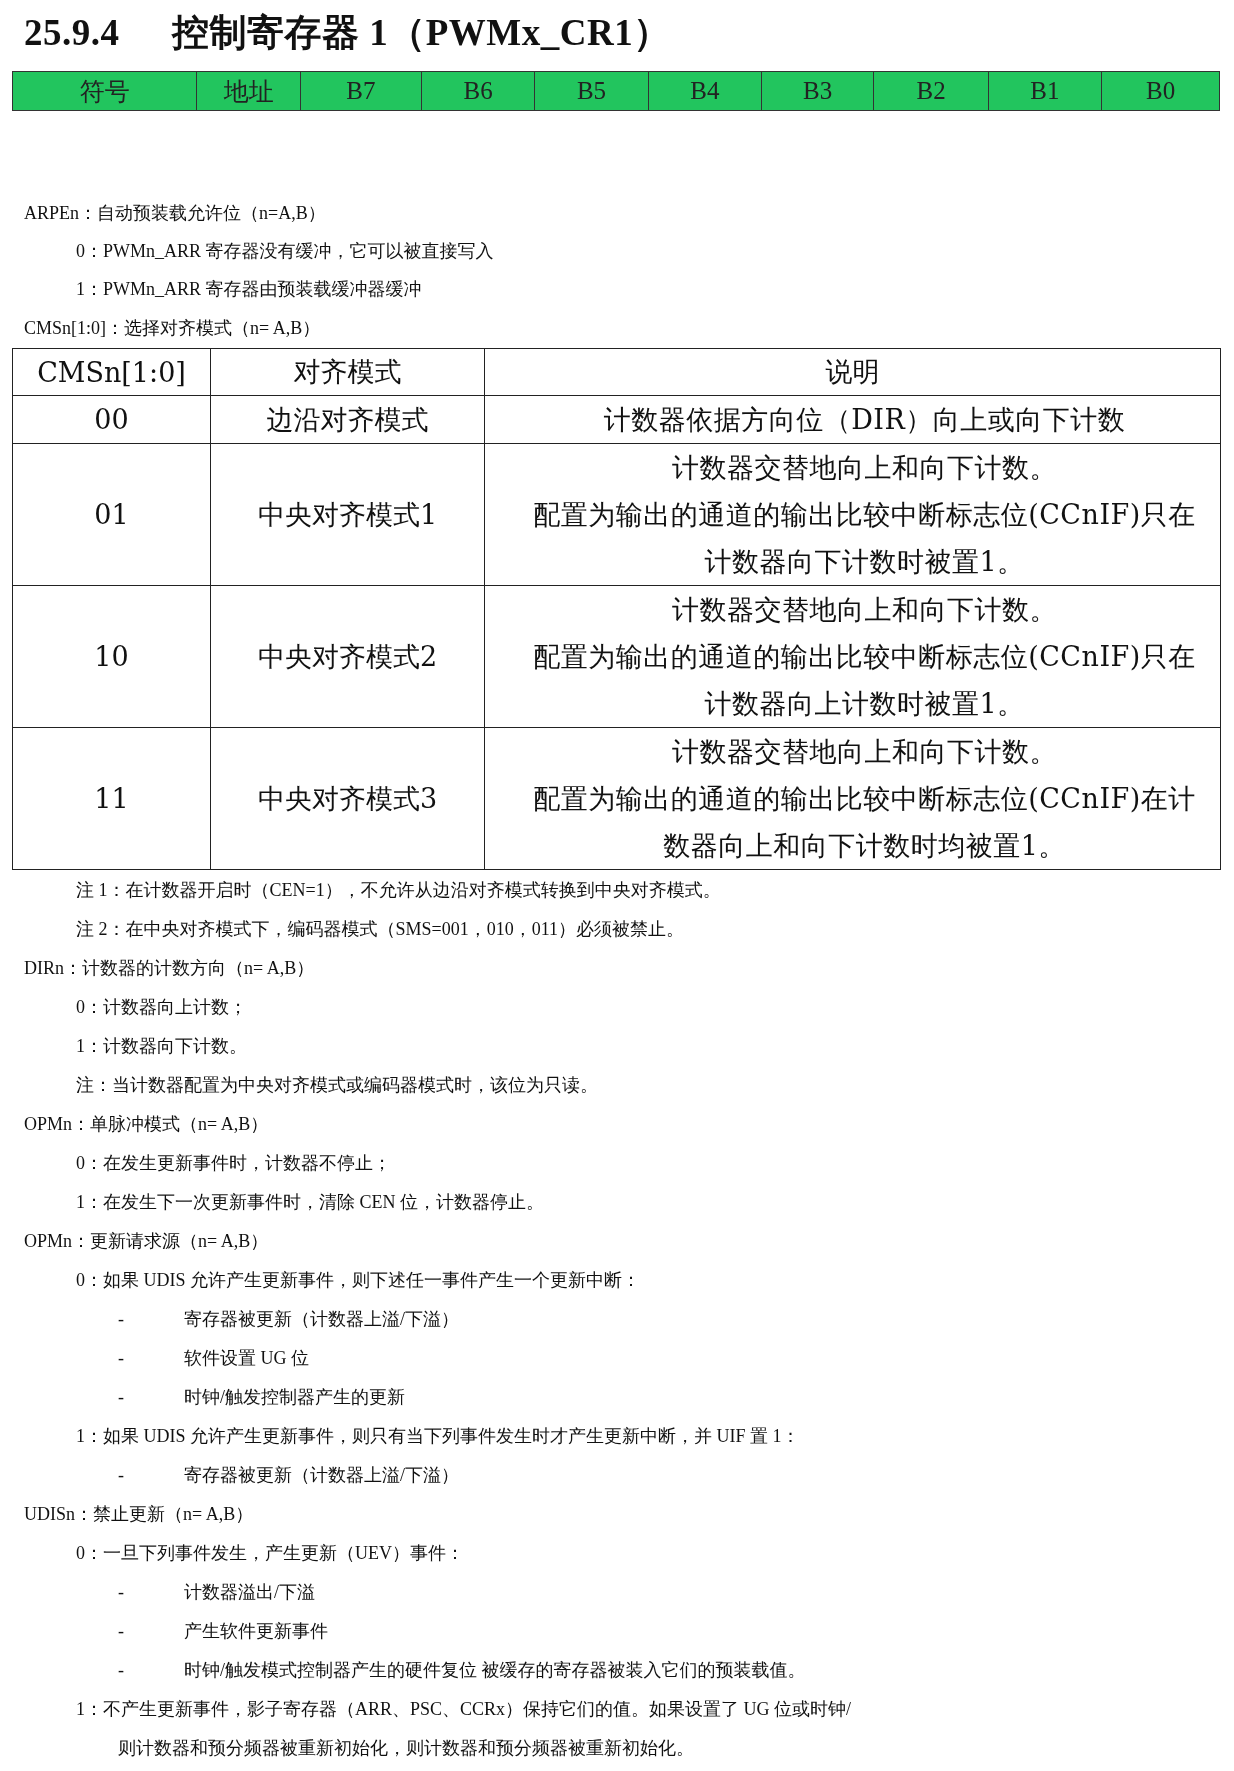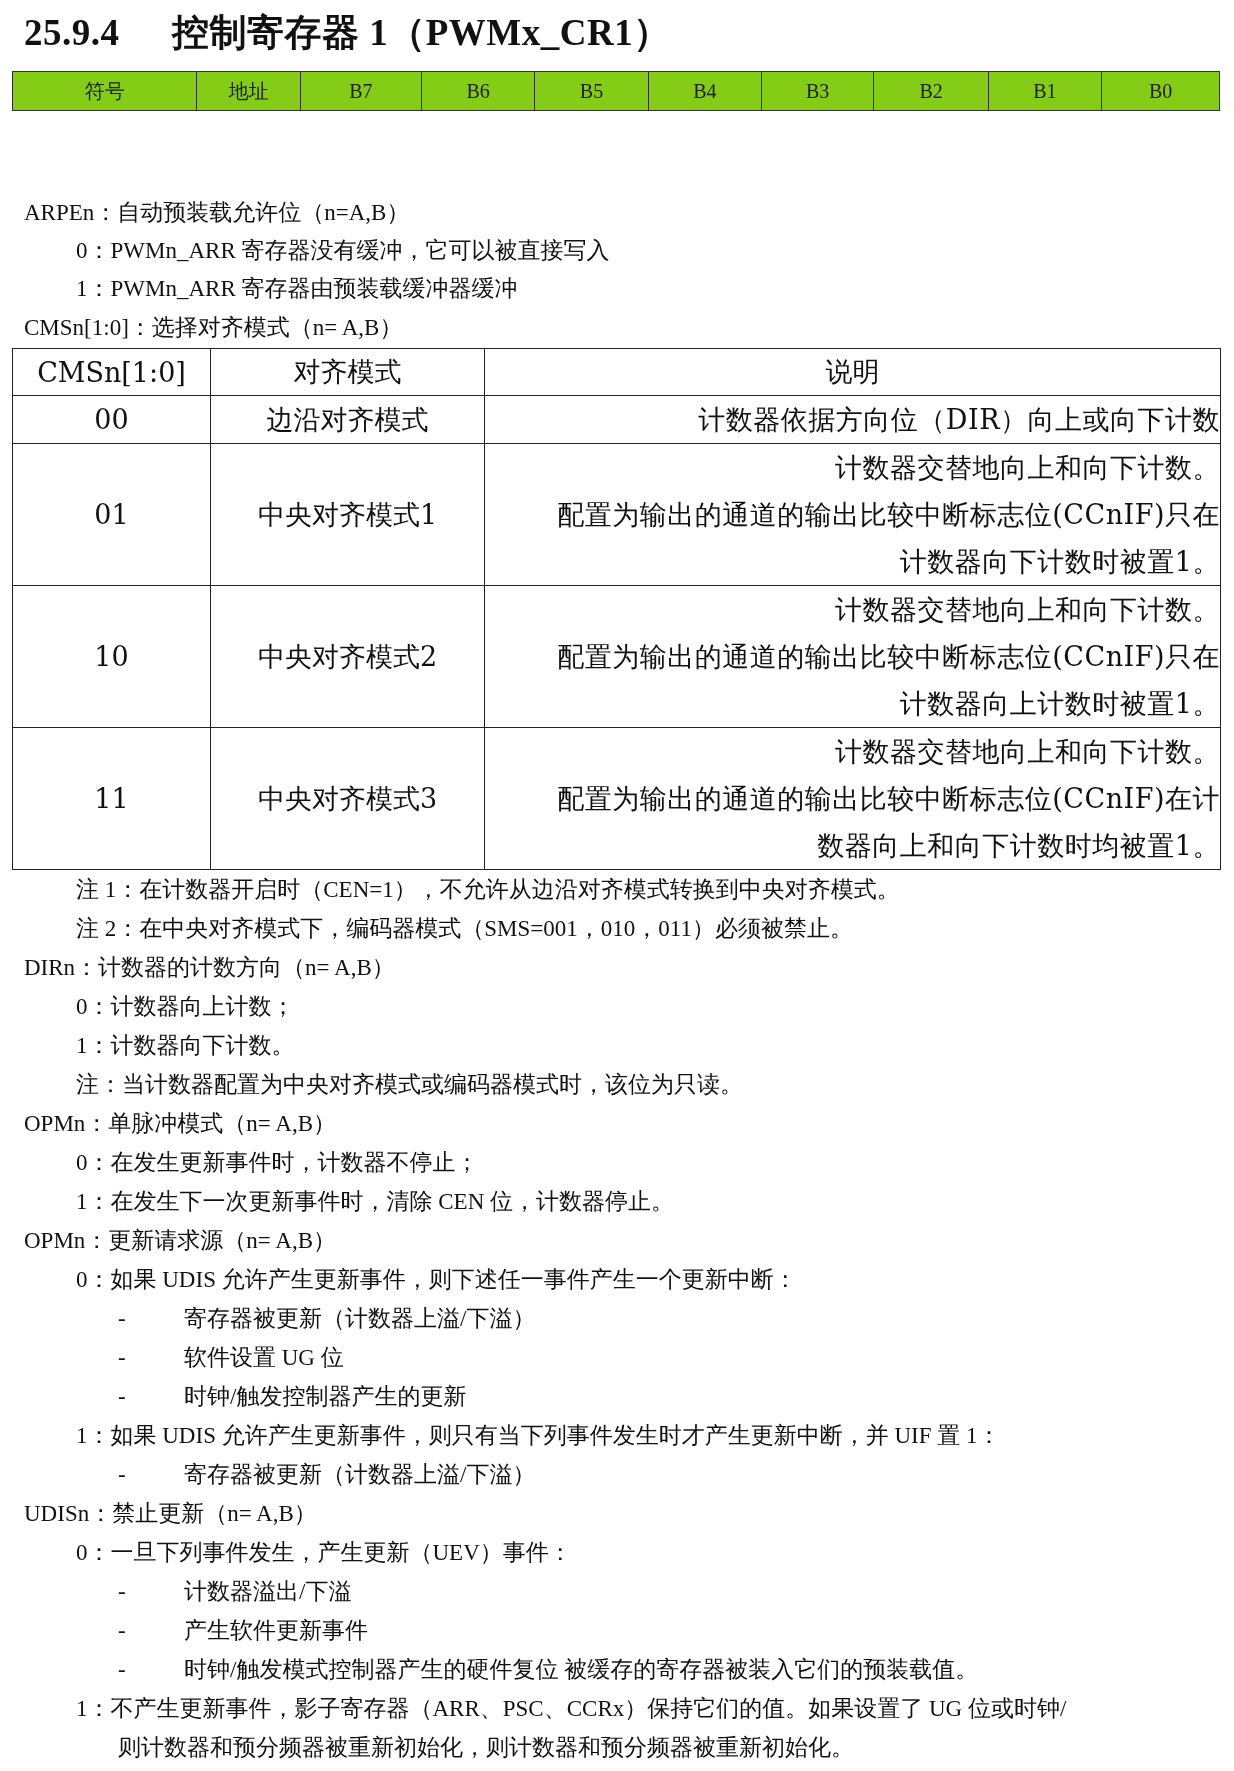--- a/index.html
+++ b/index.html
@@ -13,34 +13,34 @@
     }
     .title .num { display: inline-block; width: 148px; }
     table.reg {
       position: absolute; left: 12px; top: 71px; width: 1208px;
       border-collapse: collapse; table-layout: fixed; font-size: 21px;
     }
     table.reg td {
       border: 1px solid #333; text-align: center; vertical-align: middle;
       height: 38px; padding: 0; white-space: nowrap;
     }
-    table.reg tr.hdr td { background: #84cc16; font-size: 20px; height: 38px; color: #222; margin-top: 43px; }
-    .line { position: absolute; font-size: 23px; white-space: nowrap; line-height: 30px; }
+    table.reg tr.hdr td { background: #22c55e; font-size: 25px; height: 38px; color: #222; margin-top: 43px; }
+    .line { position: absolute; font-size: 18px; white-space: nowrap; line-height: 30px; }
     .l0 { left: 24px; }
     .l1 { left: 76px; }
     .l2 { left: 118px; }
     .dash { display: inline-block; width: 66px; }
     table.cms {
       position: absolute; left: 12px; top: 348px; width: 1208px;
       border-collapse: collapse; table-layout: fixed; font-size: 27px;
       font-family: "DejaVu Serif", "Liberation Serif", serif;
     }
     table.cms td { border: 1.5px solid #222; padding: 0; vertical-align: middle; }
     table.cms td.c { text-align: center; }
-    table.cms td.desc { padding-left: 24px; text-align: right; }
+    table.cms td.desc { padding-left: 24px; text-align: center; }
     .dl { line-height: 47px; white-space: nowrap; font-size: 27px; letter-spacing: 0.5px; }
   </style>
 </head>
 <body>
 
 <div class="title">
   <span class="num">25.9.4</span><span>控制寄存器 1（PWMx_CR1）</span>
 </div>
 
 <table class="reg">

